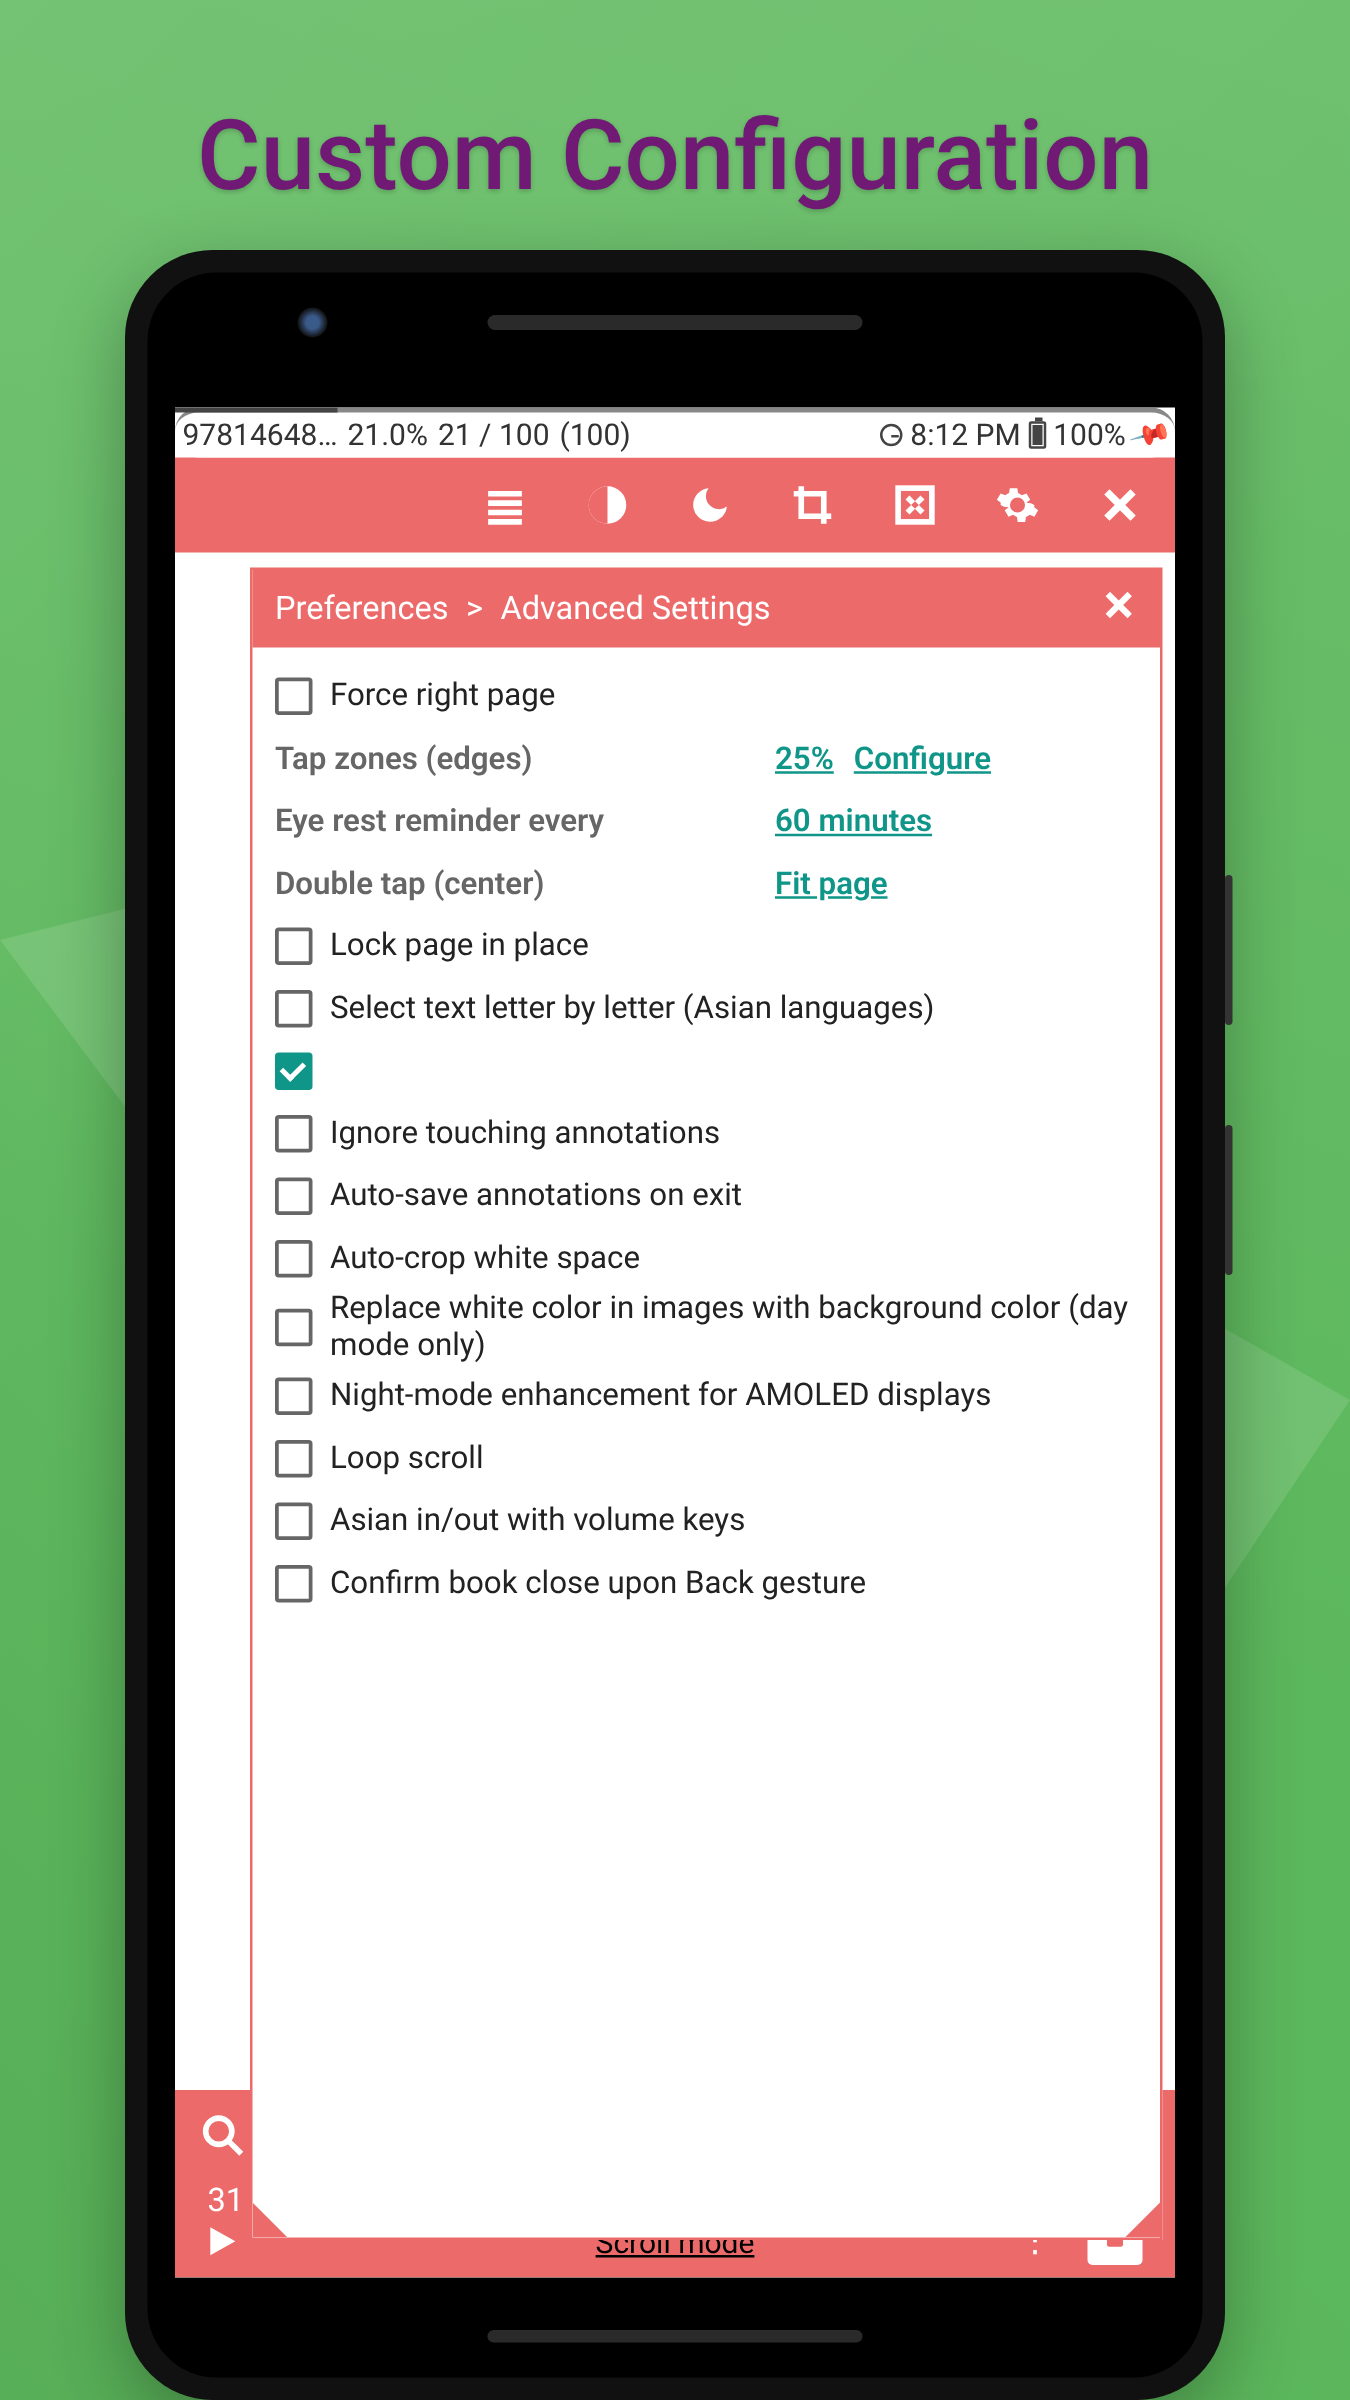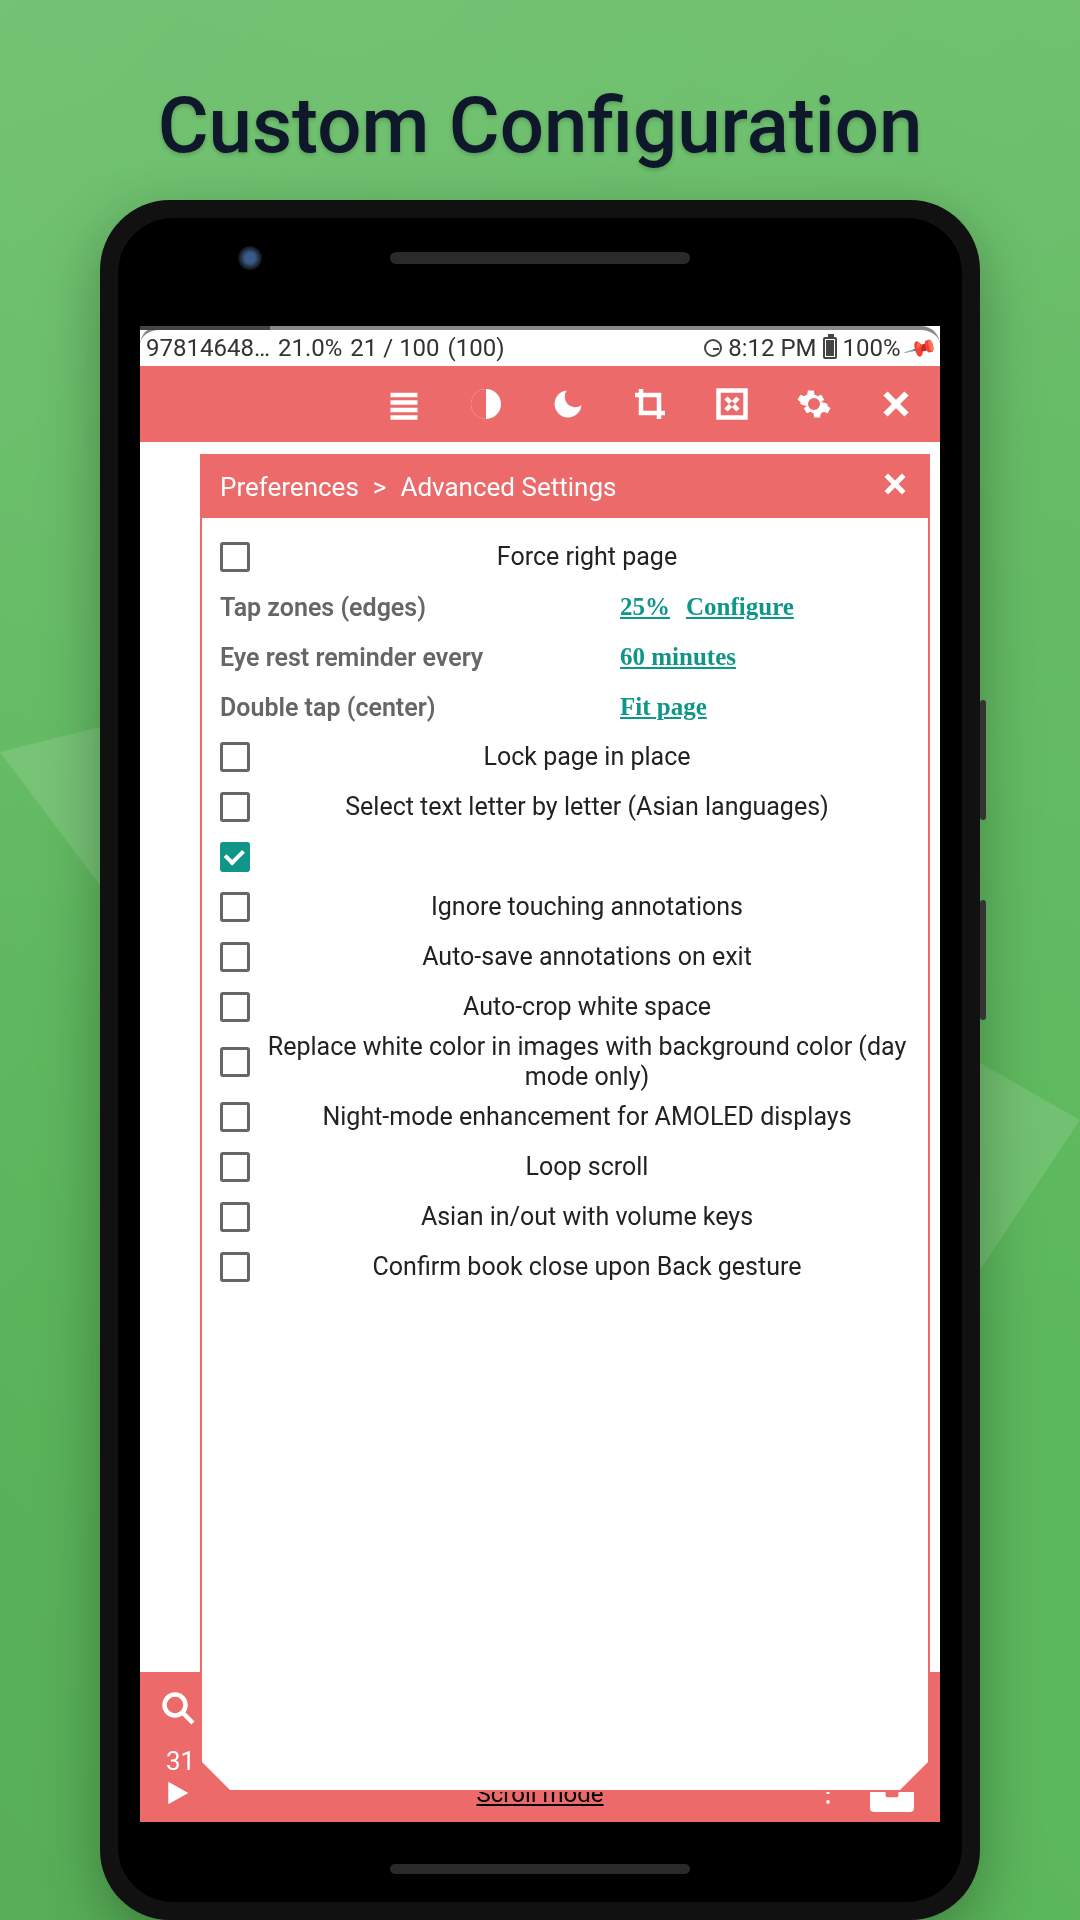--- a/index.html
+++ b/index.html
@@ -31,21 +31,21 @@
   .bg-poly::after {
     right:0; top:1000px; width:300px; height:300px;
     background: rgba(255,255,255,0.12);
     clip-path: polygon(30% 0, 100% 40%, 60% 100%);
   }
 
   .promo-title {
     position: absolute;
     top: 80px; left: 0; right: 0;
     text-align: center;
-    color: #0f172a;
+    color: #701a75;
     font-size: 78px;
     font-weight: 500;
     text-shadow: 0 2px 4px rgba(0,0,0,0.2);
   }
 
   .phone {
     position: absolute;
     left: 100px; top: 200px;
     width: 880px; height: 1720px;
     background: #111;
@@ -135,21 +135,21 @@
     display: flex; align-items: center; justify-content: center;
   }
   .tb-icon svg { width: 36px; height: 36px; }
 
   
   .panel {
     position: absolute;
     top: 128px; left: 60px; right: 10px; bottom: 30px;
     background: #fff;
     border: 2px solid #ec6a6a;
-    display: flex; flex-direction: column; text-align: center;
+    display: flex; flex-direction: column;
   }
   .panel-header {
     background: #ec6a6a;
     color: #fff;
     height: 62px;
     display: flex; align-items: center;
     padding: 0 18px;
     font-size: 26px;
     gap: 14px;
   }
@@ -164,21 +164,21 @@
   .row {
     display: flex;
     align-items: center;
     min-height: 50px;
     gap: 14px;
     font-size: 25px;
     color: #222;
   }
   .row.link-row { color:#666; font-weight:600; padding:4px 0;}
   .row .label-txt { flex: 0 0 auto; }
-  .row .link { color: #0f9688; text-decoration: underline; font-weight:600;font-family:Liberation Serif, serif; }
+  .row .link { color: #0f9688; text-decoration: underline; font-weight:600; }
   .row .links { margin-left:auto; display:flex; gap:16px; flex:0 0 290px;}
 
   .chk {
     width: 30px; height: 30px;
     border: 3px solid #666;
     border-radius: 3px;
     flex: 0 0 30px;
     display:flex; align-items:center; justify-content:center;
   }
   .chk.on {

